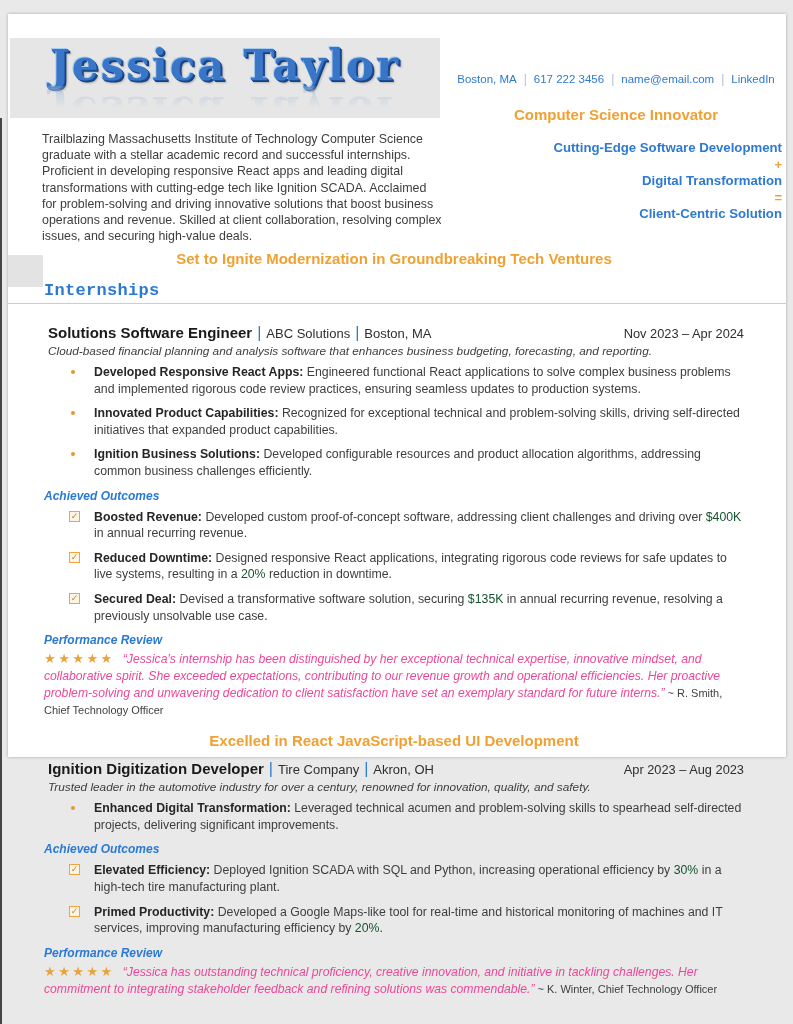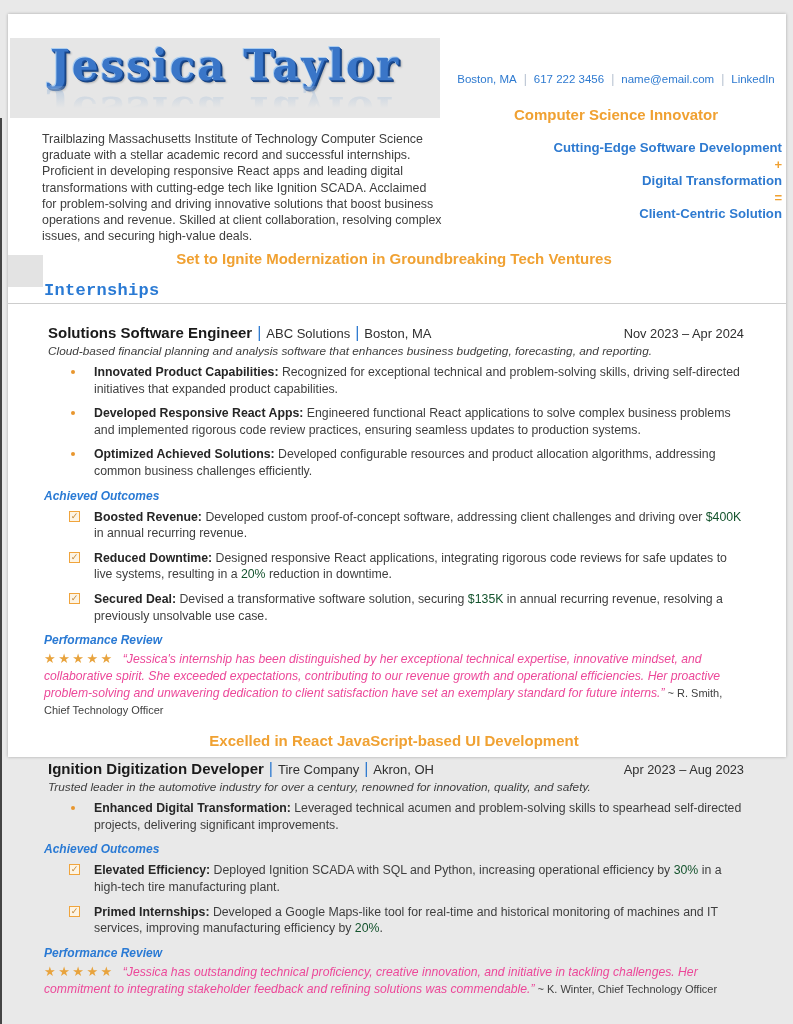--- a/index.html
+++ b/index.html
@@ -109,29 +109,29 @@
     <div class="job-head">
       <div>
         <span class="job-title">Solutions Software Engineer</span><span class="pipe">|</span><span class="job-co">ABC Solutions</span><span class="pipe">|</span><span class="job-loc">Boston, MA</span>
       </div>
       <div class="dates">Nov 2023 – Apr 2024</div>
     </div>
     <div class="job-sub">Cloud-based financial planning and analysis software that enhances business budgeting, forecasting, and reporting.</div>
 
     <div class="bullet">
       <span class="dot"></span>
+      <span class="lead">Developed Responsive React Apps:</span><span> Engineered functional React applications to solve complex business problems and implemented rigorous code review practices, ensuring seamless updates to production systems.</span>
+    </div>
+    <div class="bullet">
+      <span class="dot"></span>
       <span class="lead">Innovated Product Capabilities:</span><span> Recognized for exceptional technical and problem-solving skills, driving self-directed initiatives that expanded product capabilities.</span>
     </div>
     <div class="bullet">
       <span class="dot"></span>
-      <span class="lead">Developed Responsive React Apps:</span><span> Engineered functional React applications to solve complex business problems and implemented rigorous code review practices, ensuring seamless updates to production systems.</span>
-    </div>
-    <div class="bullet">
-      <span class="dot"></span>
-      <span class="lead">Optimized Achieved Solutions:</span><span> Developed configurable resources and product allocation algorithms, addressing common business challenges efficiently.</span>
+      <span class="lead">Ignition Business Solutions:</span><span> Developed configurable resources and product allocation algorithms, addressing common business challenges efficiently.</span>
     </div>
 
     <div class="sub-label">Achieved Outcomes</div>
 
     <div class="outcome">
       <span class="checkbox">
           <span class="check">✓</span>
         </span>
       <span class="lead">Boosted Revenue:</span><span> Developed custom proof-of-concept software, addressing client challenges and driving over </span><span class="hl">$400K</span><span> in annual recurring revenue.</span>
     </div>
@@ -173,21 +173,21 @@
     <div class="outcome">
       <span class="checkbox">
           <span class="check">✓</span>
         </span>
       <span class="lead">Elevated Efficiency:</span><span> Deployed Ignition SCADA with SQL and Python, increasing operational efficiency by </span><span class="hl">30%</span><span> in a high-tech tire manufacturing plant.</span>
     </div>
     <div class="outcome">
       <span class="checkbox">
           <span class="check">✓</span>
         </span>
-      <span class="lead">Primed Internships:</span><span> Developed a Google Maps-like tool for real-time and historical monitoring of machines and IT services, improving manufacturing efficiency by </span><span class="hl">20%</span><span>.</span>
+      <span class="lead">Primed Productivity:</span><span> Developed a Google Maps-like tool for real-time and historical monitoring of machines and IT services, improving manufacturing efficiency by </span><span class="hl">20%</span><span>.</span>
     </div>
 
     <div class="sub-label">Performance Review</div>
     <div class="review">
       <span class="stars">★★★★★</span><span class="quote">“Jessica has outstanding technical proficiency, creative innovation, and initiative in tackling challenges. Her commitment to integrating stakeholder feedback and refining solutions was commendable.”</span><span class="attribution">~ K. Winter, Chief Technology Officer</span>
     </div>
 
   </div>
 </div>
 

